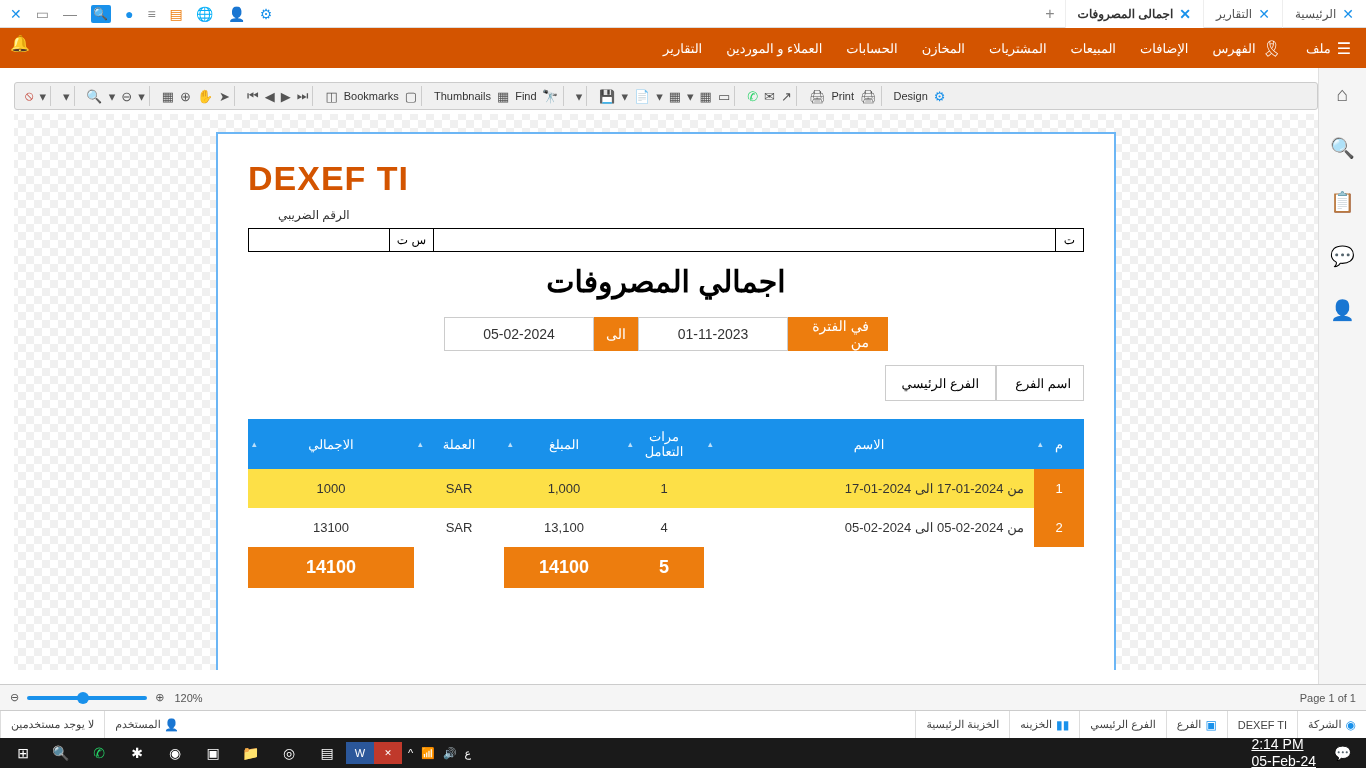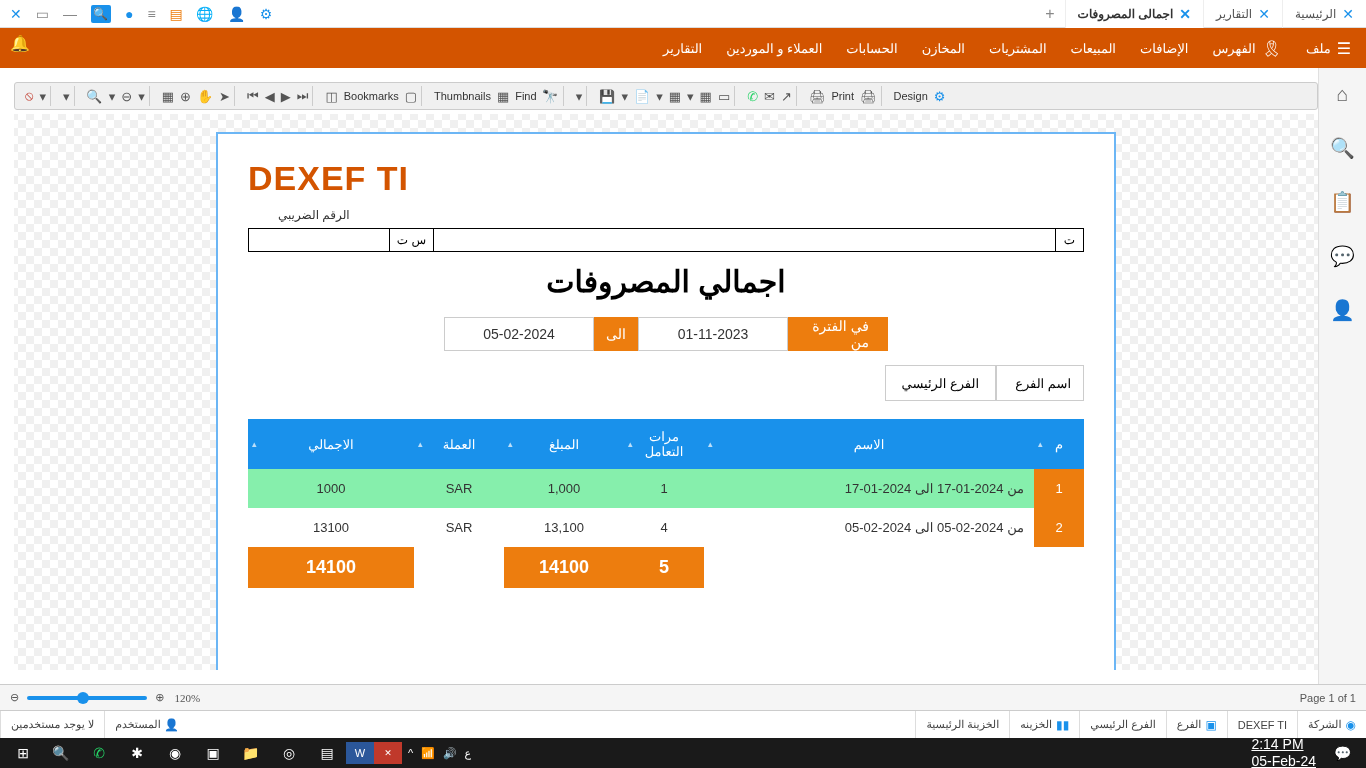--- a/index.html
+++ b/index.html
@@ -57,21 +57,21 @@
 .branch-row { display: flex; direction: rtl; margin-bottom: 18px; }
 .branch-cell { height: 36px; border: 1px solid #ccc; display: flex; align-items: center; padding: 0 12px; font-size: 13px; }
 .branch-label { width: 88px; background: #fff; }
 .branch-value { flex: 0 0 auto; width: 80px; background: #fff; justify-content: center; }
 
 
 .data-table { width: 100%; border-collapse: collapse; }
 .data-table th { background: #1991eb; color: #fff; font-size: 13px; font-weight: normal; padding: 10px 6px; position: relative; }
 .data-table th .sort-ic { position: absolute; left: 4px; top: 50%; transform: translateY(-50%); font-size: 9px; opacity: 0.7; }
 .data-table td { font-size: 13px; padding: 12px 6px; text-align: center; color: #333; }
-.data-table tr.row-alt td { background: #86efac; }
+.data-table tr.row-alt td { background: #fde047; }
 .data-table tr.row-norm td { background: #fff; }
 .idx-cell { background: #ed7d0e !important; color: #fff !important; width: 50px; }
 .footer-row td { background: #ed7d0e; color: #fff; font-weight: bold; font-size: 18px; padding: 10px 6px; }
 .footer-row td.empty { background: #fff; }
 
 
 .zoom-bar { position: absolute; bottom: 58px; left: 0; right: 0; height: 26px; background: #f5f5f5; border-top: 1px solid #ccc; display: flex; align-items: center; direction: ltr; padding: 0 10px; font-size: 11px; color: #555; }
 .zoom-slider { width: 120px; height: 4px; background: #1991eb; position: relative; margin: 0 8px; border-radius: 2px; }
 .zoom-thumb { width: 12px; height: 12px; background: #1991eb; border-radius: 50%; position: absolute; top: -4px; left: 50px; }
 .page-info { margin-left: auto; }
@@ -278,21 +278,21 @@
     </div>
   </div>
 </div>
 
 <div class="zoom-bar">
   <span>⊖</span>
   <div class="zoom-slider">
       <div class="zoom-thumb"></div>
     </div>
   <span>⊕</span>
-  <span style="margin-left:10px;font-family:Liberation Serif, serif;">120%</span>
+  <span style="margin-left:10px;">120%</span>
   <span class="page-info">Page 1 of 1</span>
 </div>
 
 <div class="status-bar">
   <div class="status-item">
     <span class="st-icon">◉</span>
     <span>الشركة</span>
   </div>
   <div class="status-item">DEXEF TI</div>
   <div class="status-item">

